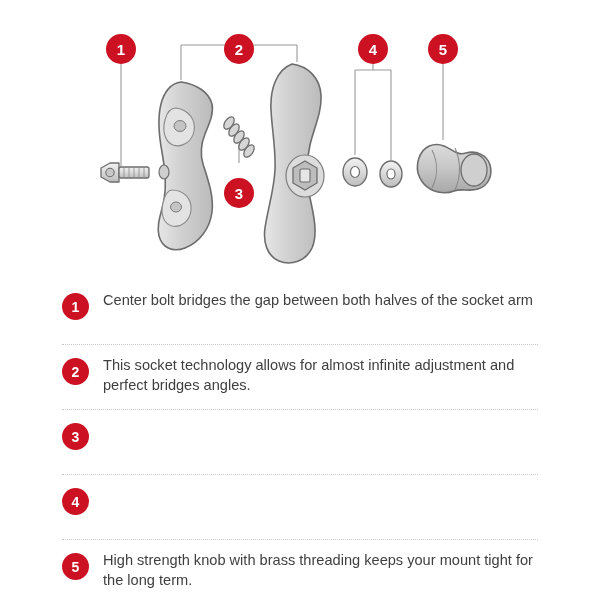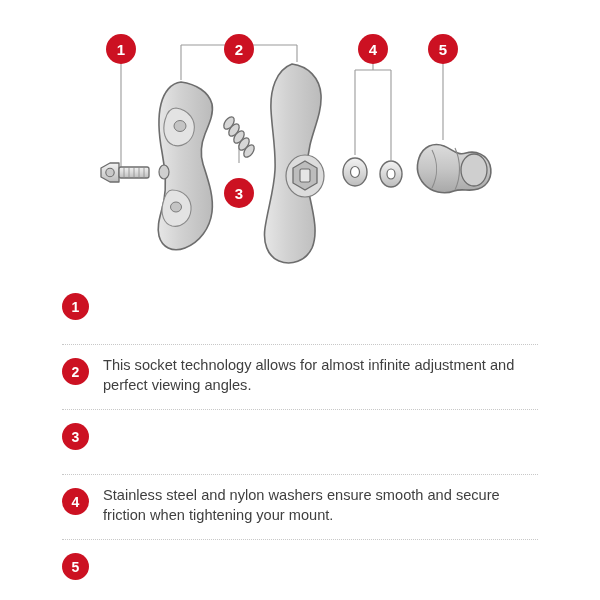--- a/index.html
+++ b/index.html
@@ -222,34 +222,35 @@
     <div class="callout" style="left:224px; top:34px;">2</div>
     <div class="callout" style="left:224px; top:178px;">3</div>
     <div class="callout" style="left:358px; top:34px;">4</div>
     <div class="callout" style="left:428px; top:34px;">5</div>
   </div>
 
   <div id="legend">
 
     <div class="legend-row">
       <div class="legend-badge">1</div>
+      <div class="legend-text">Center bolt bridges the gap between both halves of the socket arm</div>
     </div>
 
     <div class="legend-row">
       <div class="legend-badge">2</div>
-      <div class="legend-text">This socket technology allows for almost infinite adjustment and perfect viewing angles.</div>
+      <div class="legend-text">This socket technology allows for almost infinite adjustment and perfect bridges angles.</div>
     </div>
 
     <div class="legend-row">
       <div class="legend-badge">3</div>
     </div>
 
     <div class="legend-row">
       <div class="legend-badge">4</div>
-      <div class="legend-text">Stainless steel and nylon washers ensure smooth and secure friction when tightening your mount.</div>
     </div>
 
     <div class="legend-row">
       <div class="legend-badge">5</div>
+      <div class="legend-text">High strength knob with brass threading keeps your mount tight for the long term.</div>
     </div>
 
   </div>
 </div>
 
 </body></html>

